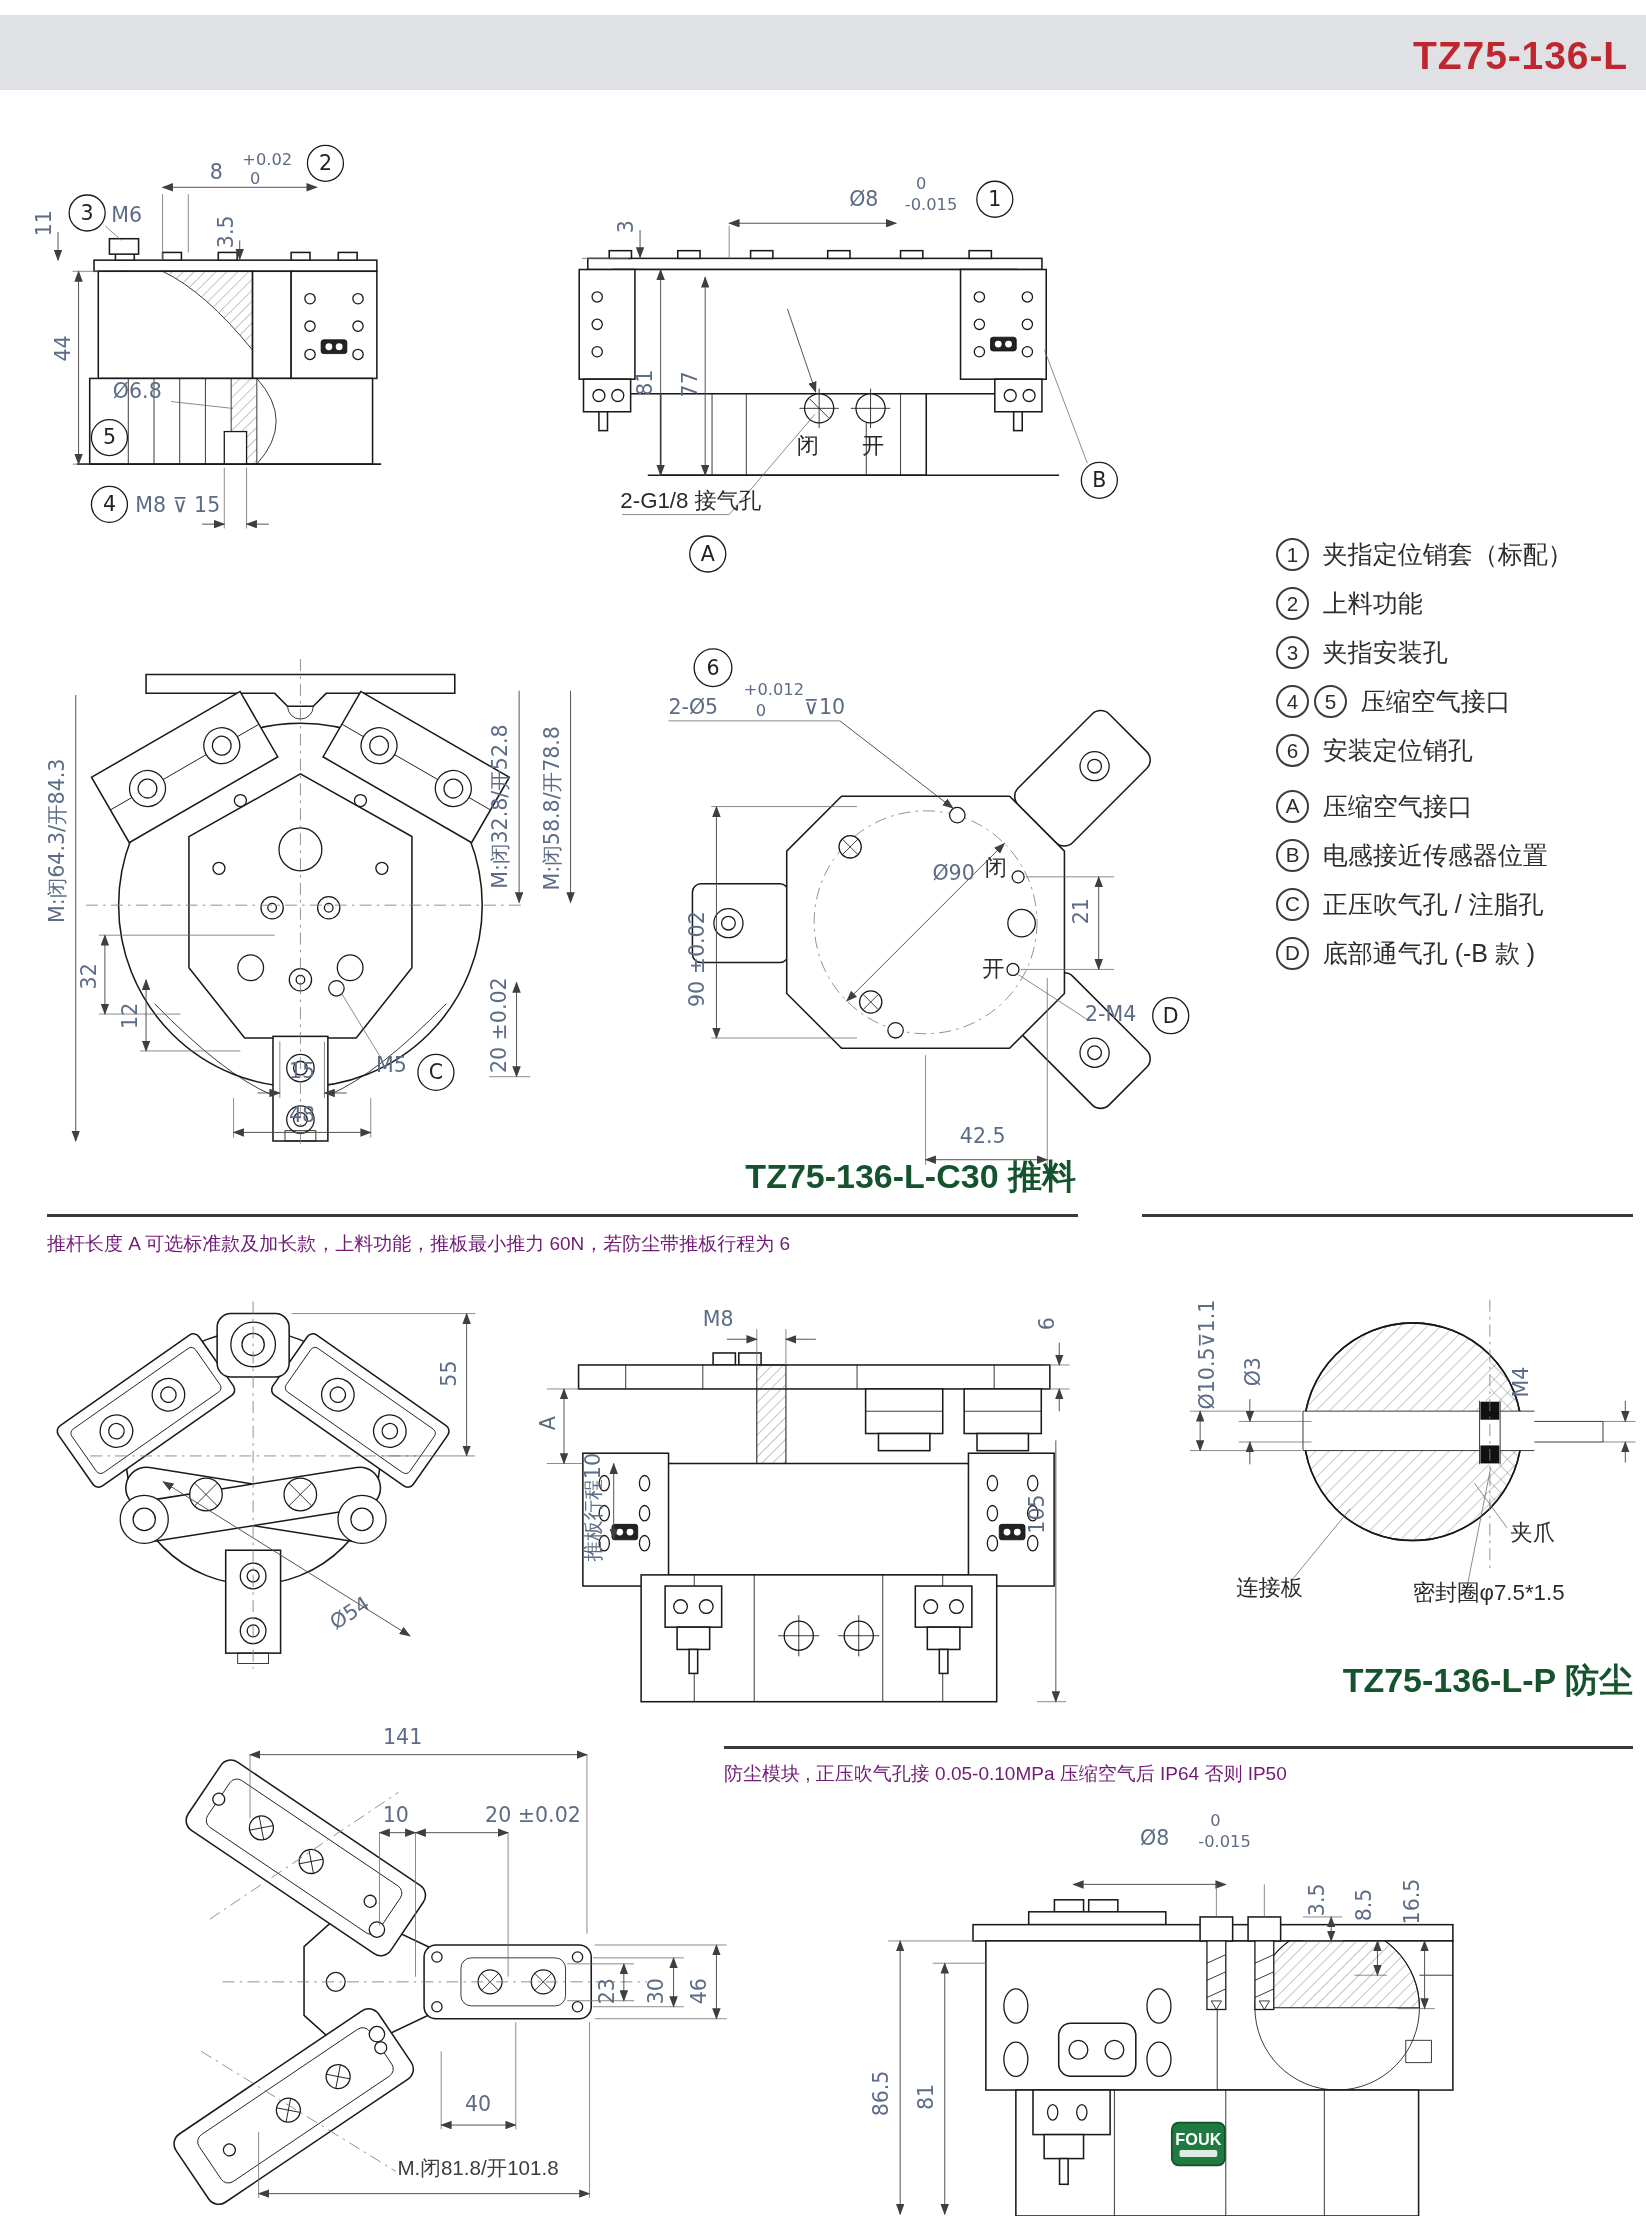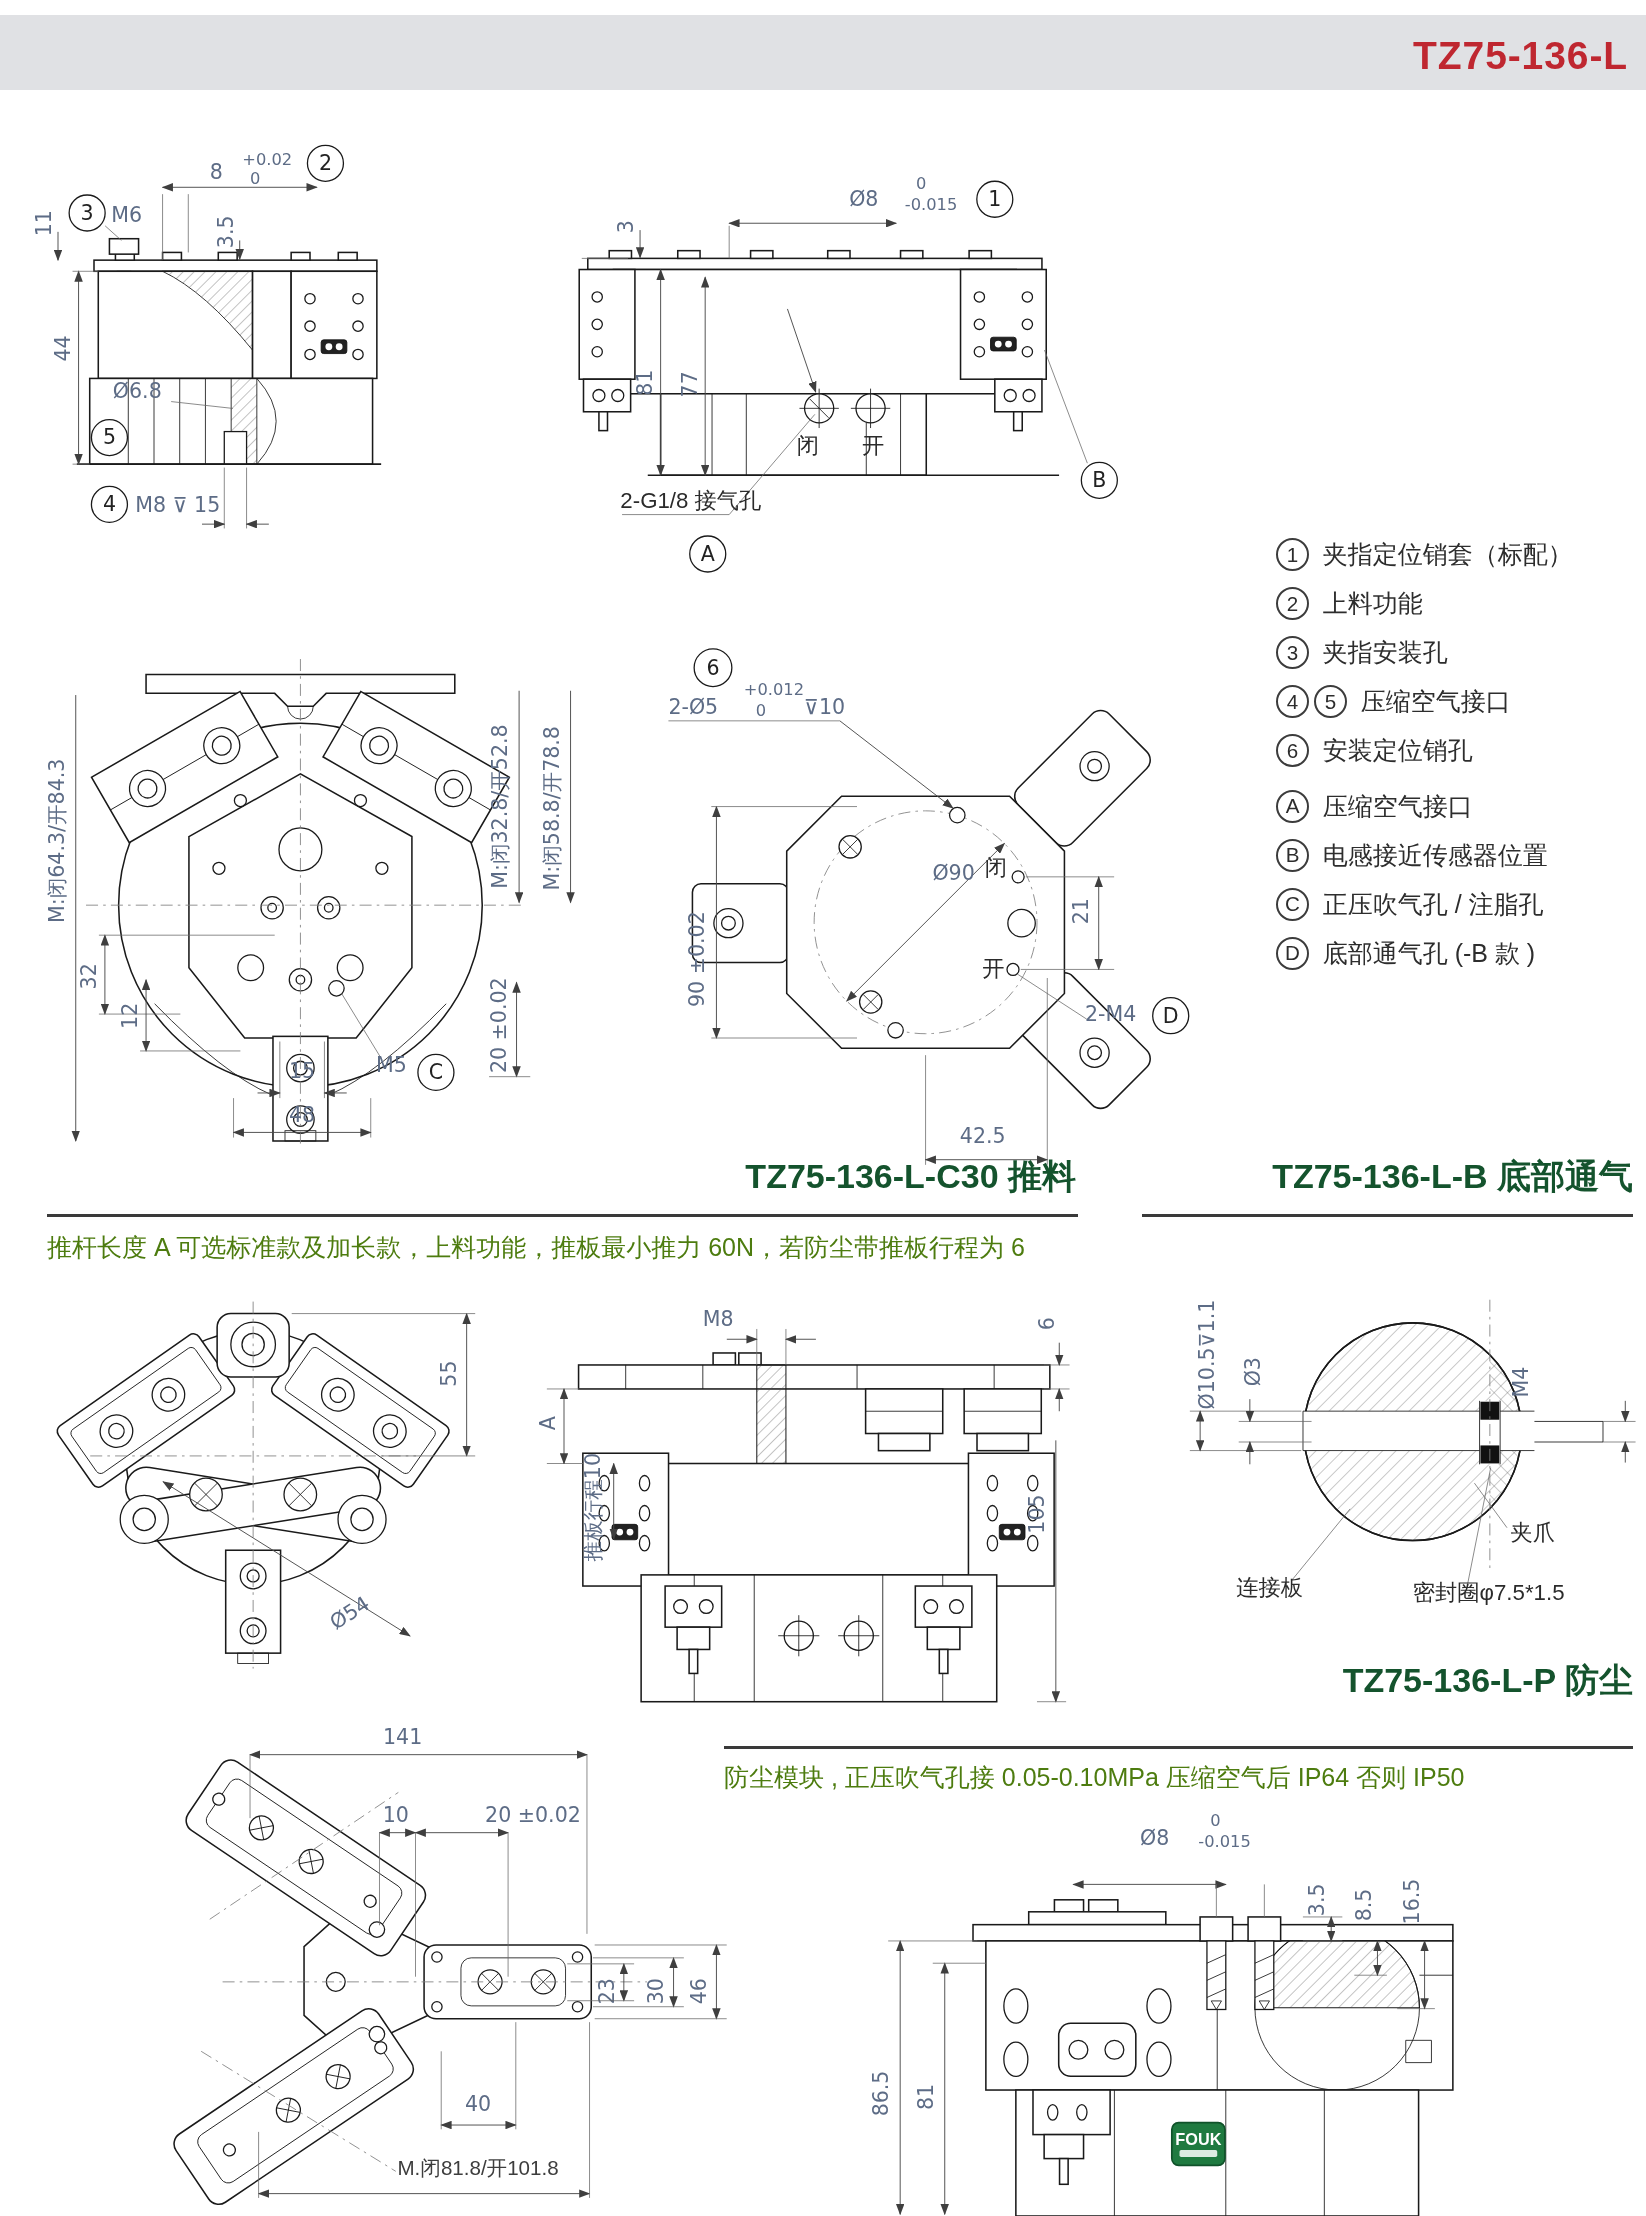--- a/index.html
+++ b/index.html
@@ -3,21 +3,21 @@
 <meta charset="utf-8">
 <style>
   html,body{margin:0;padding:0;background:#fff;}
   #page{position:relative;width:1646px;height:2216px;background:#ffffff;overflow:hidden;
         font-family:"Liberation Sans",sans-serif;}
   .hdr{position:absolute;left:0;top:15.4px;width:1646px;height:75px;background:#e0e1e4;padding-left:8px;}
   .hdr-title{position:absolute;right:26px;top:19px;font-size:39px;font-weight:800;
              color:#bf2730;letter-spacing:0.9px;font-family:"Liberation Sans",sans-serif;}
   .sec-title{position:absolute;font-size:34px;font-weight:800;color:#14532d;white-space:nowrap;}
   .rule{position:absolute;height:2.6px;background:#3a3a3a;}
-  .desc{position:absolute;font-size:25px;color:#4d7c0f;white-space:nowrap;}
+  .desc{position:absolute;font-size:19px;color:#701a75;white-space:nowrap;}
   .legend{position:absolute;left:1276px;top:530px;width:369px;}
   .lg-row{display:flex;align-items:center;height:49px;}
   .lg-gap{height:6.9px;}
   .badge{width:33px;height:33px;border:2.1px solid #3c3c3c;border-radius:50%;
          display:flex;align-items:center;justify-content:center;font-size:20.6px;color:#2d2d2d;
          box-sizing:border-box;flex:0 0 auto;margin-right:5.1px;background:#fff;}
   .lg-txt{font-size:25px;color:#2d2d2d;margin-left:8.6px;white-space:nowrap;text-align:right;}
   svg{position:absolute;overflow:visible;}
   .ol{fill:#fff;stroke:#1a1a1a;stroke-width:1.8;}
   .ln{fill:none;stroke:#1a1a1a;stroke-width:1.8;}
@@ -373,21 +373,20 @@
       <span class="badge">C</span>
       <span class="lg-txt">正压吹气孔 / 注脂孔</span>
       </div>
     <div class="lg-row">
       <span class="badge">D</span>
       <span class="lg-txt">底部通气孔 (-B 款 )</span>
       </div>
   </div>
 
   <div class="sec-title" style="left:47px;top:1154px;width:1029px;text-align:right;">TZ75-136-L-C30 推料</div>
-  <div class="sec-title" style="left:1142px;top:1154px;width:491px;text-align:right;">TZ75-136-L-B 底部通气</div>
   <div class="rule" style="left:47px;top:1214px;width:1031px;"></div>
   <div class="rule" style="left:1142px;top:1214px;width:491px;"></div>
   <div class="desc" style="left:47px;top:1231px;">推杆长度 A 可选标准款及加长款，上料功能，推板最小推力 60N，若防尘带推板行程为 6</div>
 
   <svg style="left:43px;top:1269px" width="446" height="403" viewBox="0 0 520 470">
     <defs>
       <marker id="arE" markerWidth="12" markerHeight="9" refX="11" refY="4.5" orient="auto-start-reverse">
         <path d="M0,0 L12,4.5 L0,9 z" fill="#3f3f3f"></path>
         </marker>
     </defs>

